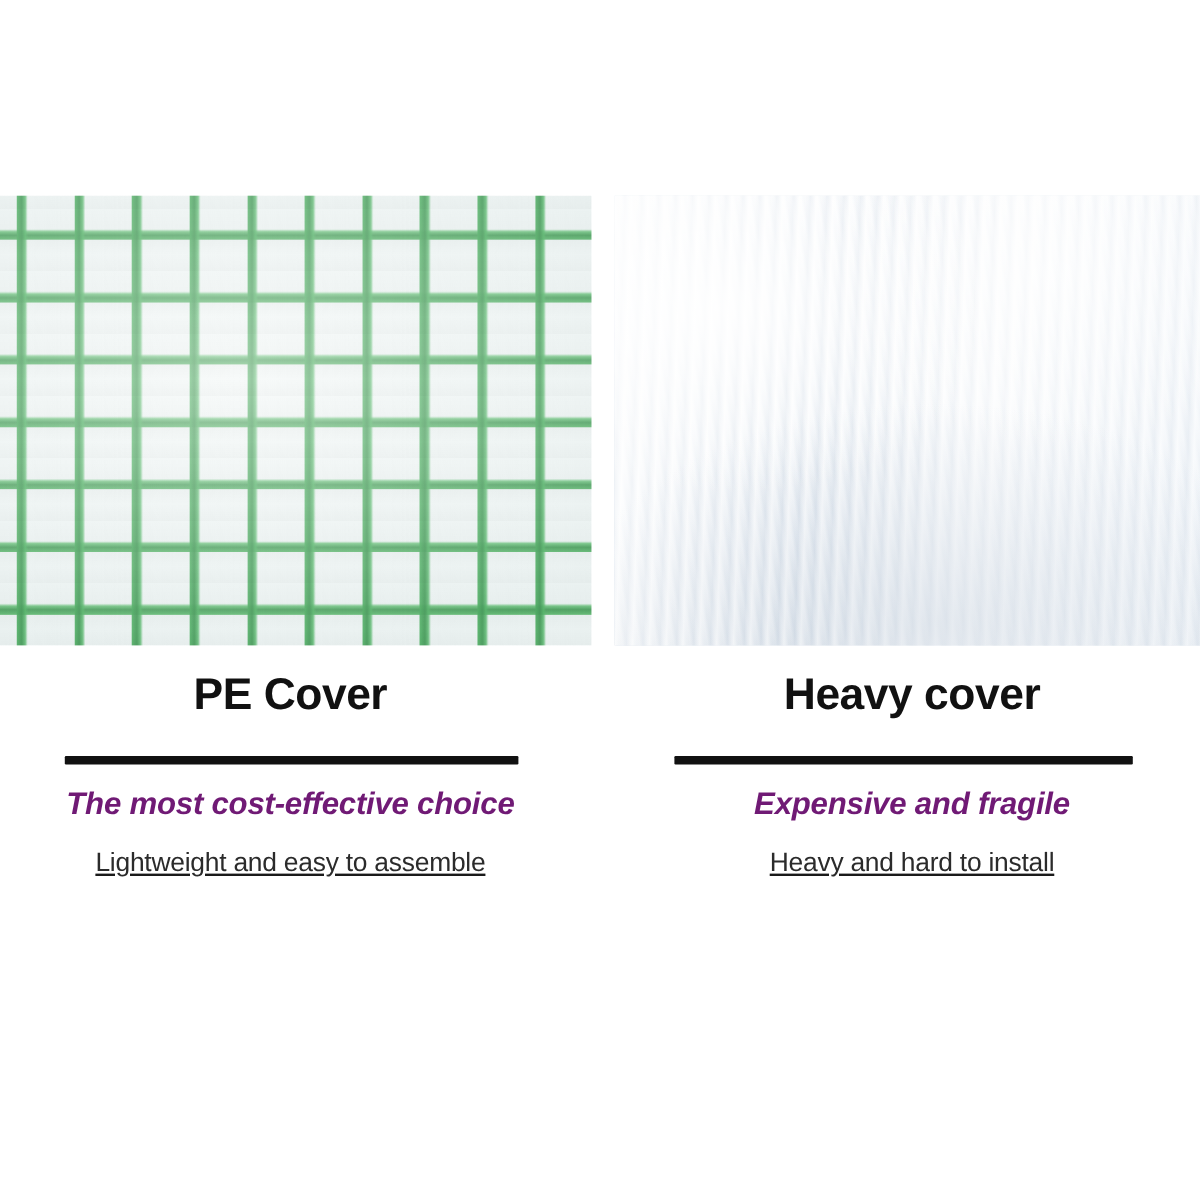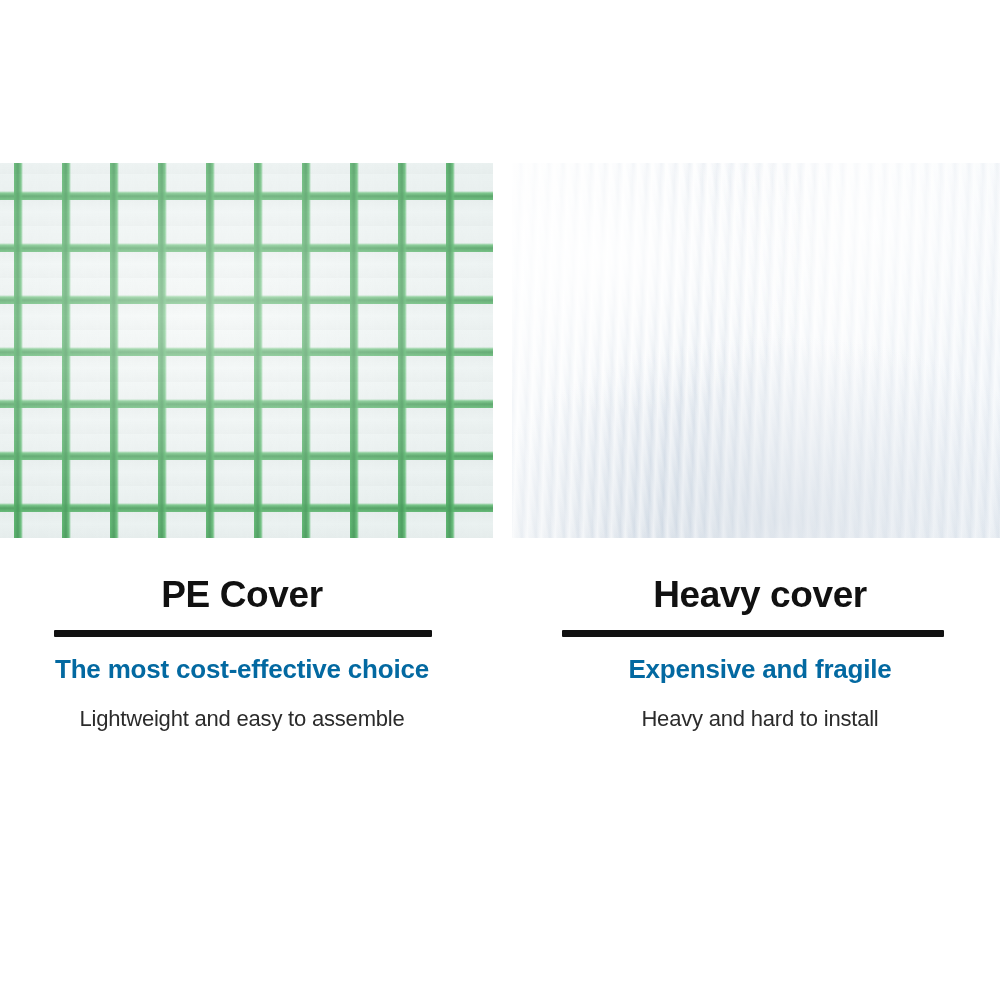--- a/index.html
+++ b/index.html
@@ -141,21 +141,21 @@
   .col-title {
     margin: 0;
     padding: 0;
     font-family: "Liberation Sans", sans-serif;
     font-weight: bold;
     font-size: 37px;
     letter-spacing: -0.4px;
     color: #111111;
     line-height: 1;
     position: absolute;
-    top: 38px;
+    top: 22px;
     width: 440px;
   }
 
   .rule {
     position: absolute;
     top: 92px;
     height: 7px;
     background: #111111;
     border-radius: 1px;
   }
@@ -164,31 +164,33 @@
 
   .col-sub {
     position: absolute;
     top: 118px;
     width: 440px;
     margin: 0;
     font-family: "Liberation Sans", sans-serif;
     font-weight: bold;
     font-size: 26px;
     letter-spacing: -0.2px;
-    color: #0369a1;
+    color: #701a75;
     line-height: 1;
+    font-style: italic;
   }
 
   .bullets {
     position: absolute;
     top: 166px;
     width: 440px;
     margin: 0;
     padding: 0;
     list-style: none;
+    text-decoration: underline;
   }
   .bullets li {
     font-family: "Liberation Sans", sans-serif;
     font-weight: normal;
     font-size: 22px;
     line-height: 30px;
     color: #2b2b2b;
     letter-spacing: -0.2px;
     white-space: nowrap;
   }

